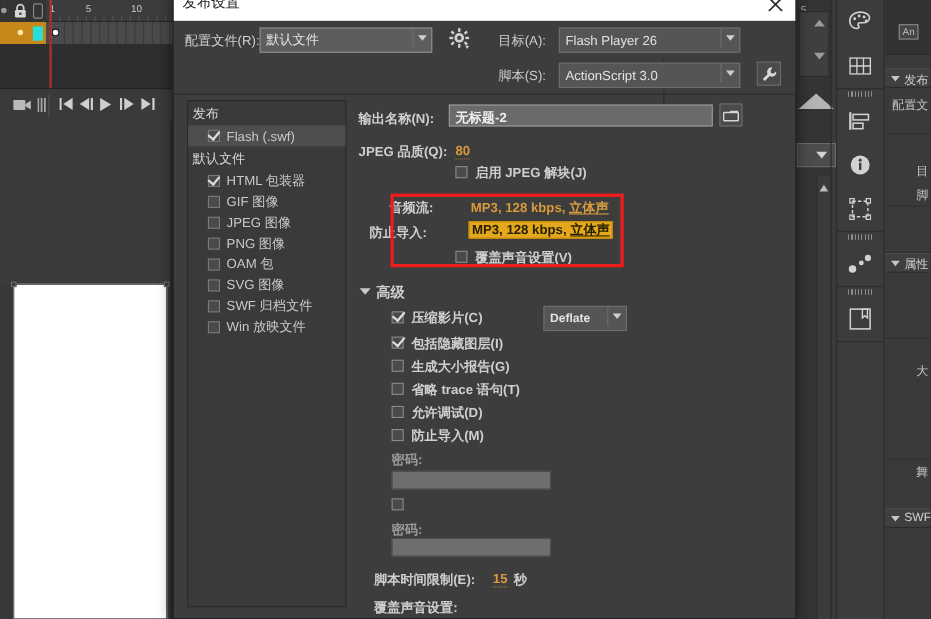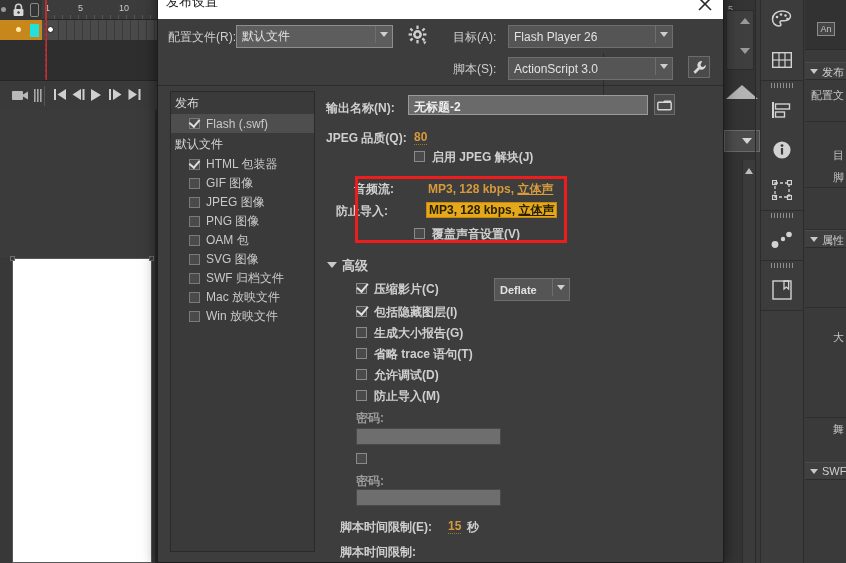--- a/index.html
+++ b/index.html
@@ -469,24 +469,20 @@
       <div class="ll-item">
         <span class="ll-cb"></span>
         <span class="ll-lbl">SVG 图像</span>
       </div>
       <div class="ll-item">
         <span class="ll-cb"></span>
         <span class="ll-lbl">SWF 归档文件</span>
       </div>
       <div class="ll-item">
         <span class="ll-cb"></span>
-        <span class="ll-lbl">Mac 放映文件</span>
-      </div>
-      <div class="ll-item">
-        <span class="ll-cb"></span>
         <span class="ll-lbl">Win 放映文件</span>
       </div>
     </div>
 
     <div class="rightpane">
 
       <div class="lbl" style="left:0; top:11px">输出名称(N):</div>
       <div class="textfield" style="left:82px; top:6px; width:240px">
         <div class="tv">无标题-2</div>
       </div>
@@ -544,19 +540,19 @@
 
       <span class="cb" style="left:30px; top:364px"></span>
 
       <div class="lbl lbl-dim" style="left:30px; top:384px">密码:</div>
       <div class="pwfield" style="left:30px; top:400px; width:145px"></div>
 
       <div class="lbl" style="left:14px; top:430px">脚本时间限制(E):</div>
       <span class="scrub" style="position:absolute; left:122px; top:430px">15</span>
       <div class="lbl" style="left:141px; top:430px">秒</div>
 
-      <div class="lbl" style="left:14px; top:455px">脚本时间限制:</div>
+      <div class="lbl" style="left:14px; top:455px">覆盖声音设置:</div>
     </div>
   </div>
 
   <div class="redbox" style="left: 355px; top: 176px; width: 212px; height: 67px; border-color: rgb(238, 28, 28);"></div>
 
 </div>
 
 </body></html>

